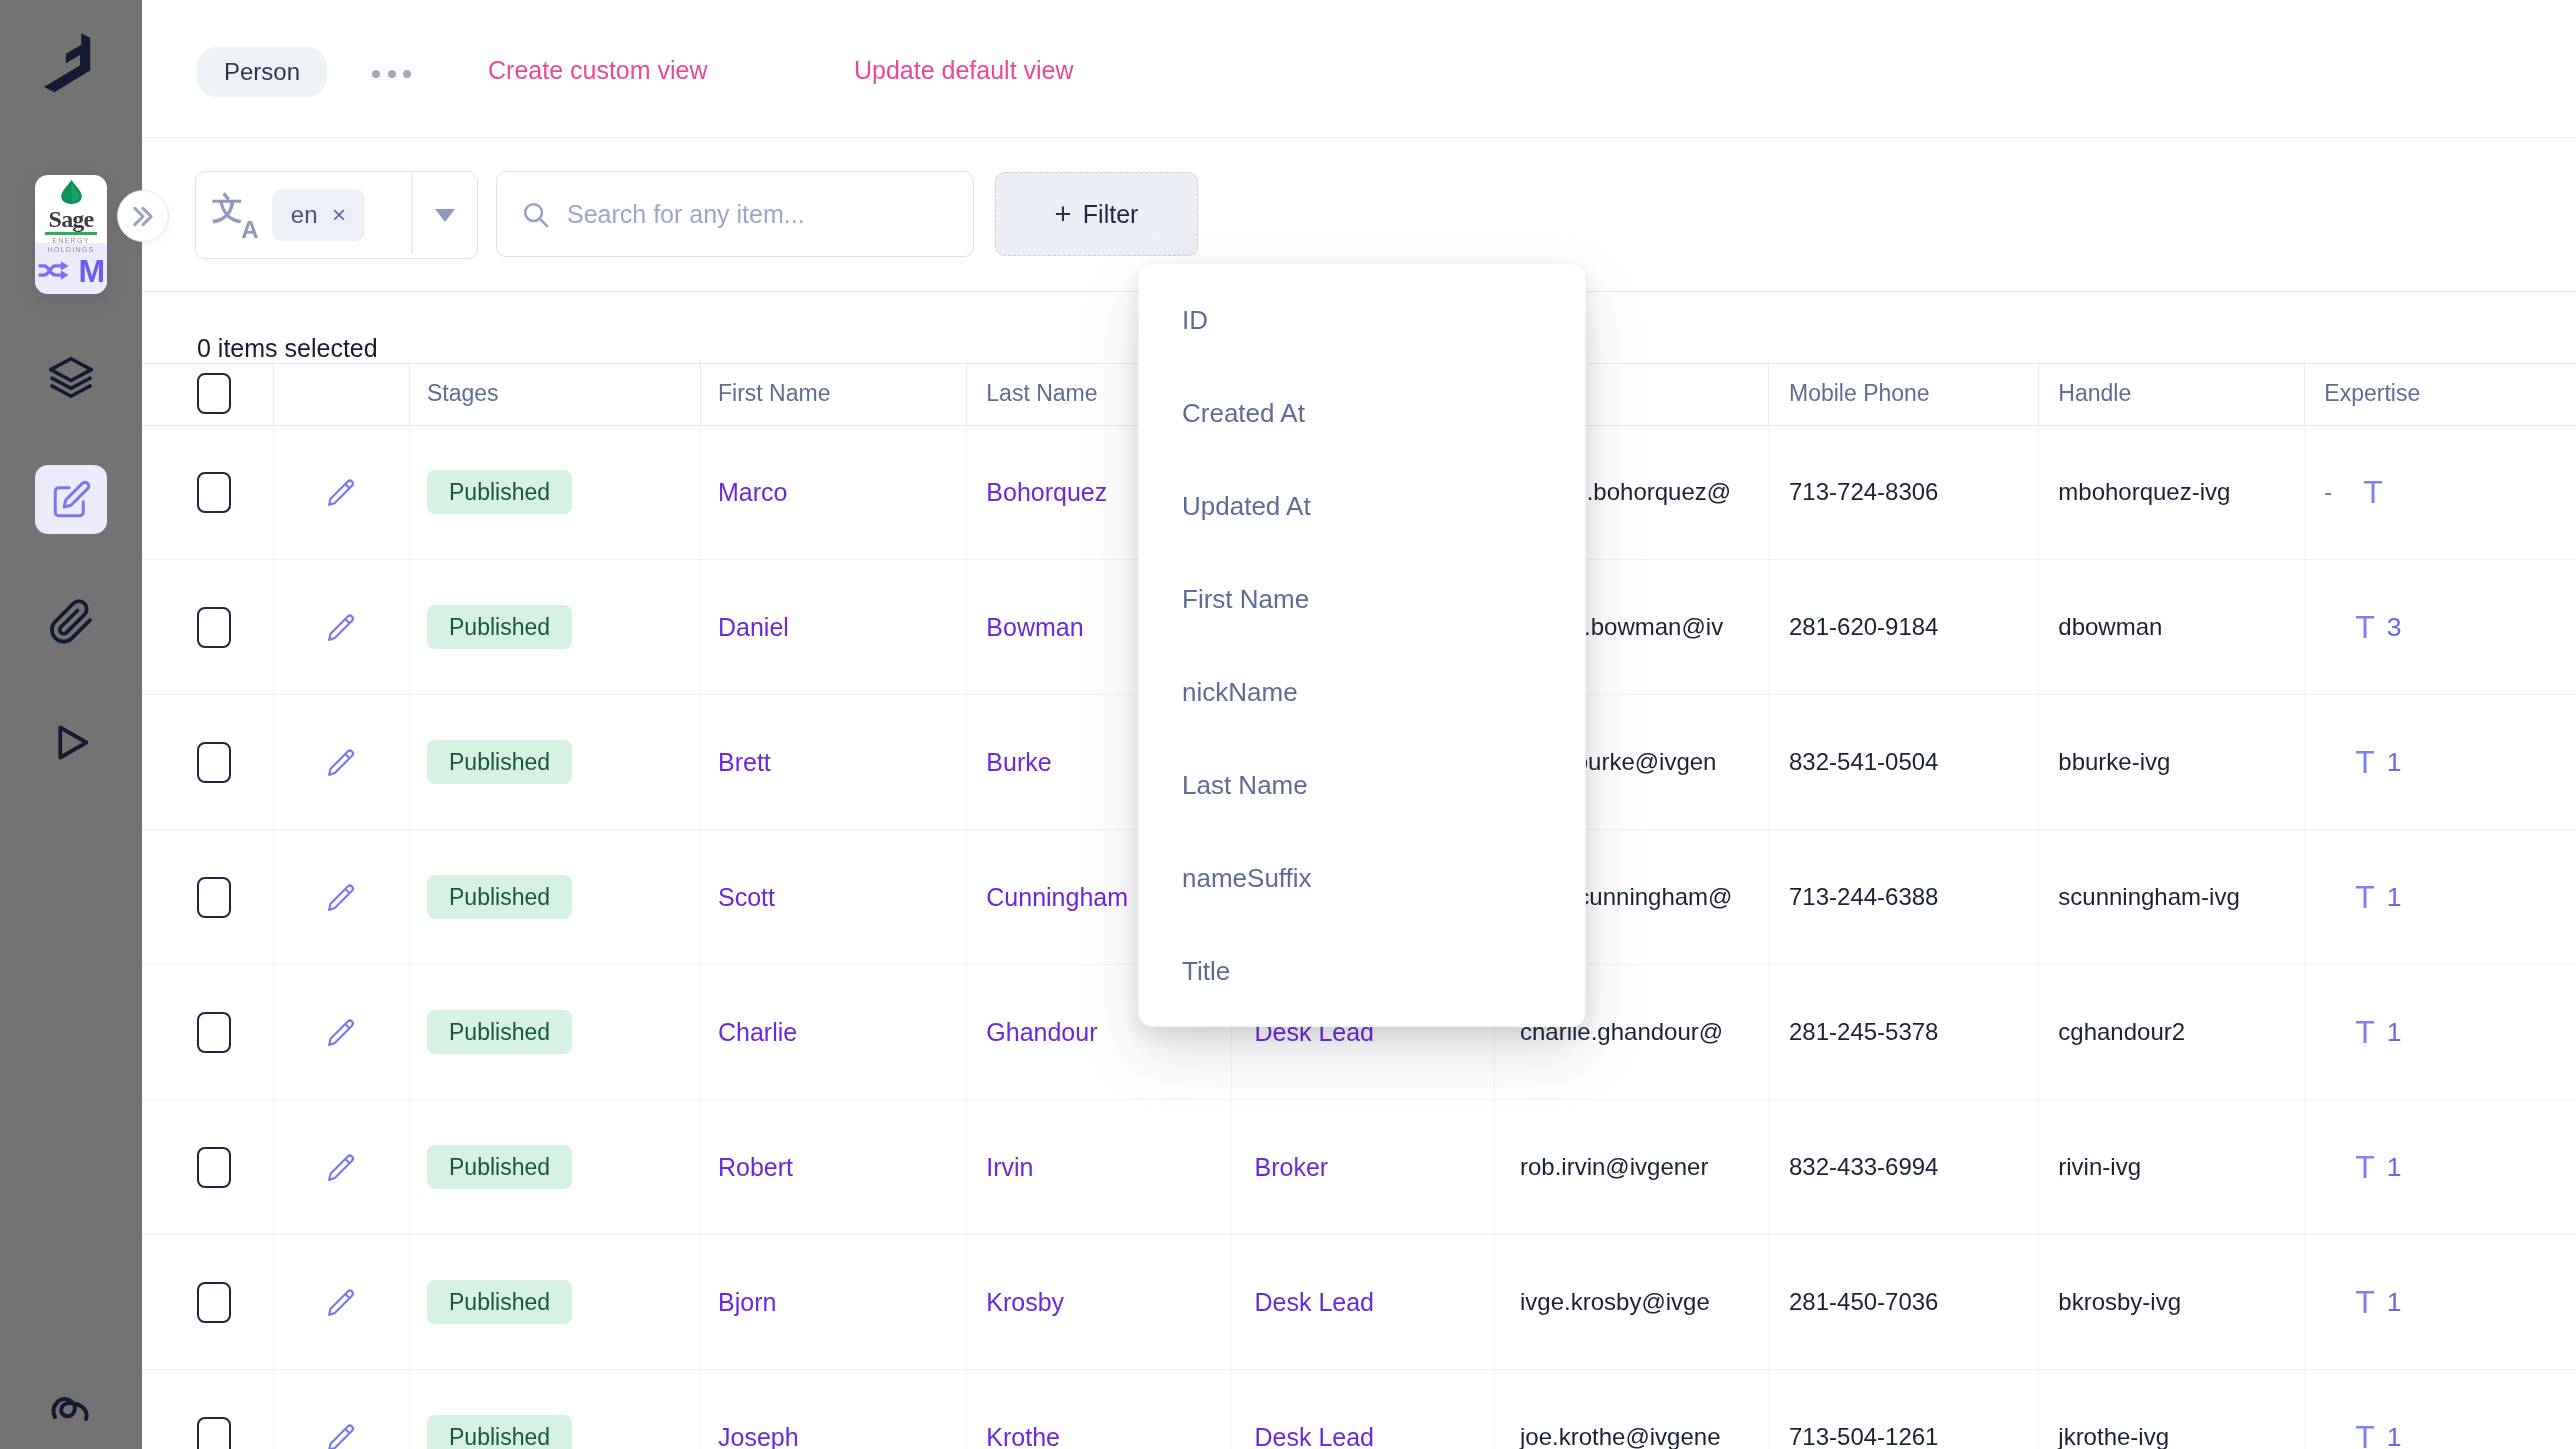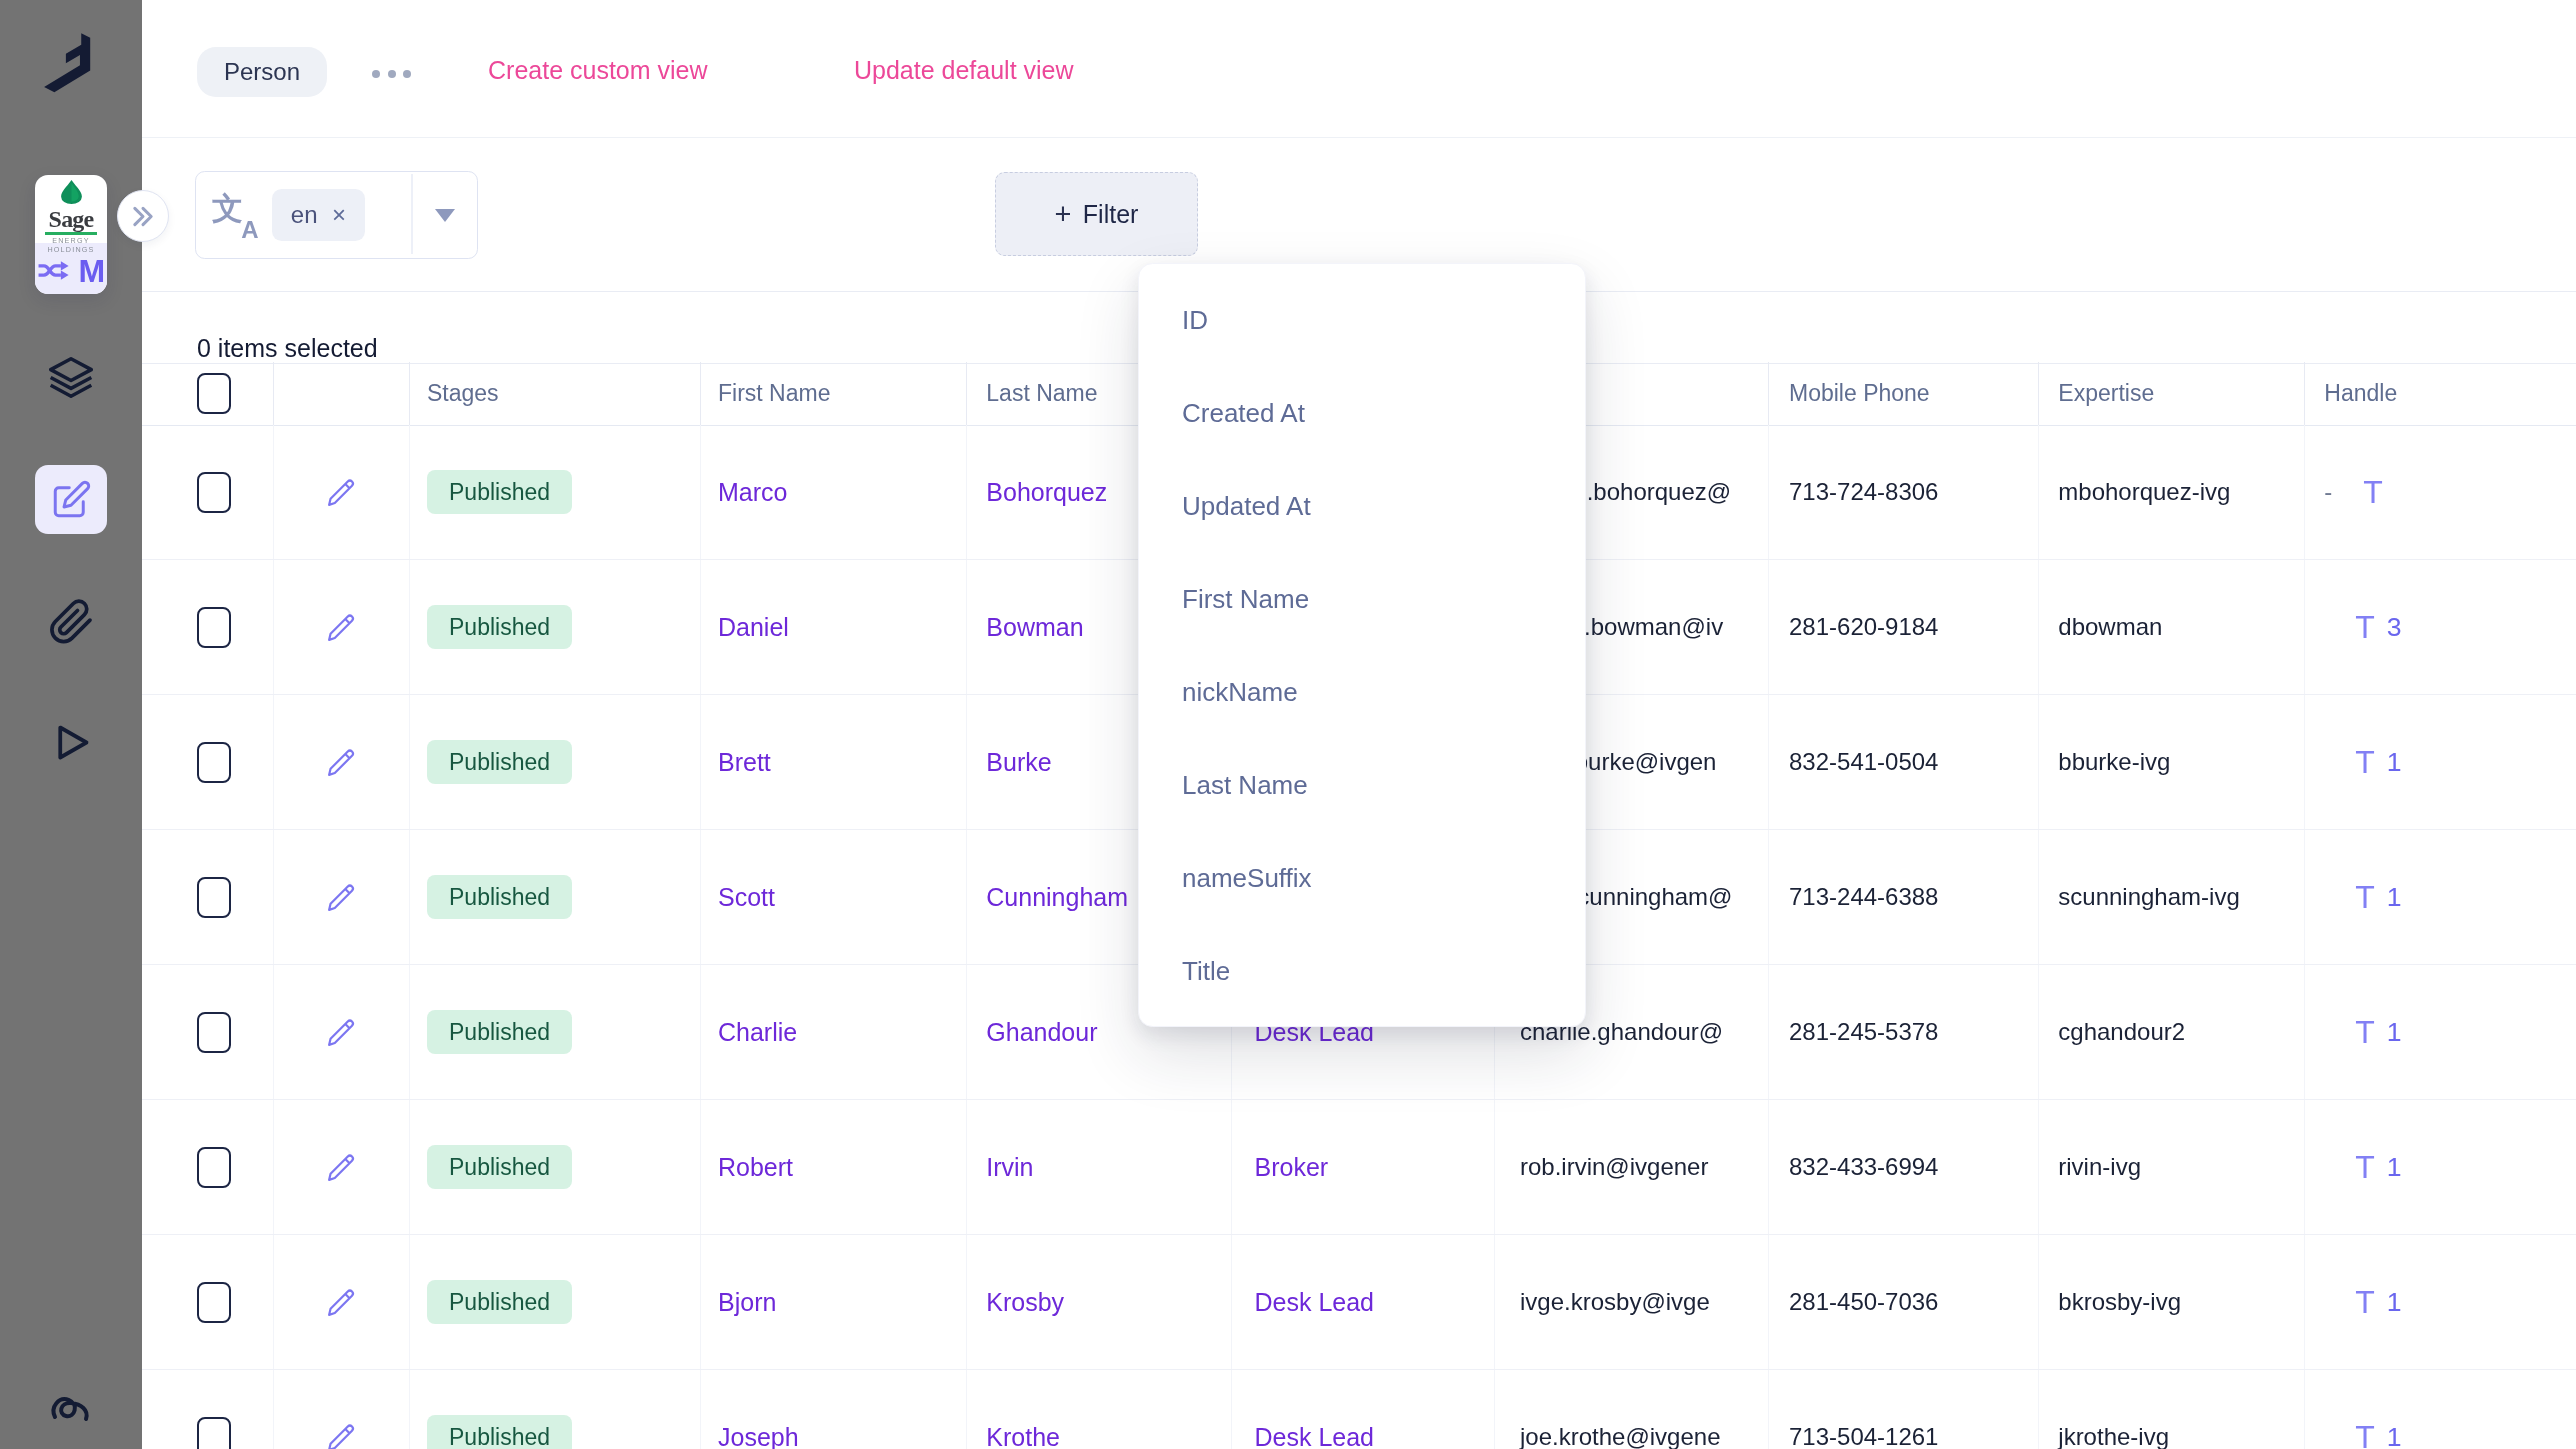--- a/index.html
+++ b/index.html
@@ -177,20 +177,27 @@
           <span class="la">A</span>
         </div>
       <div id="lang-chip">
         <span class="v">en</span>
         <span class="x">×</span>
       </div>
       <div id="lang-divider"></div>
       <div id="lang-caret"></div>
     </div>
 
+    <div id="search-box">
+      <svg width="31" height="31" viewBox="0 0 24 24">
+        <circle cx="10.5" cy="10.5" r="6.5" stroke="#97a3c5" stroke-width="2" fill="none"></circle>
+        <path d="M15.5 15.5 L21 21" stroke="#97a3c5" stroke-width="2" stroke-linecap="round"></path>
+      </svg>
+      <input id="search-input" value="" placeholder="Search for any item..." style="">
+    </div>
 
     <div id="filter-btn">
       <span class="plus">+</span>
       <span>Filter</span>
     </div>
   </div>
 
   <div id="selectbar">
     <span>0 items selected</span>
   </div>
@@ -199,22 +206,22 @@
     <div class="hcell">
         <div class="checkbox"></div>
       </div>
     <div class="hcell"></div>
     <div class="hcell pad">Stages</div>
     <div class="hcell pad">First Name</div>
     <div class="hcell c-last">Last Name</div>
     <div class="hcell c-title"></div>
     <div class="hcell c-email">Email</div>
     <div class="hcell c-mobile">Mobile Phone</div>
+    <div class="hcell c-handle">Handle</div>
     <div class="hcell c-exp">Expertise</div>
-    <div class="hcell c-handle">Handle</div>
   </div>
 
   <div id="rows">
   <div class="trow grid">
     <div class="cell">
           <div class="checkbox"></div>
         </div>
     <div class="cell">
       <span class="editbtn">
         <svg width="35" height="35" viewBox="0 0 24 24">

